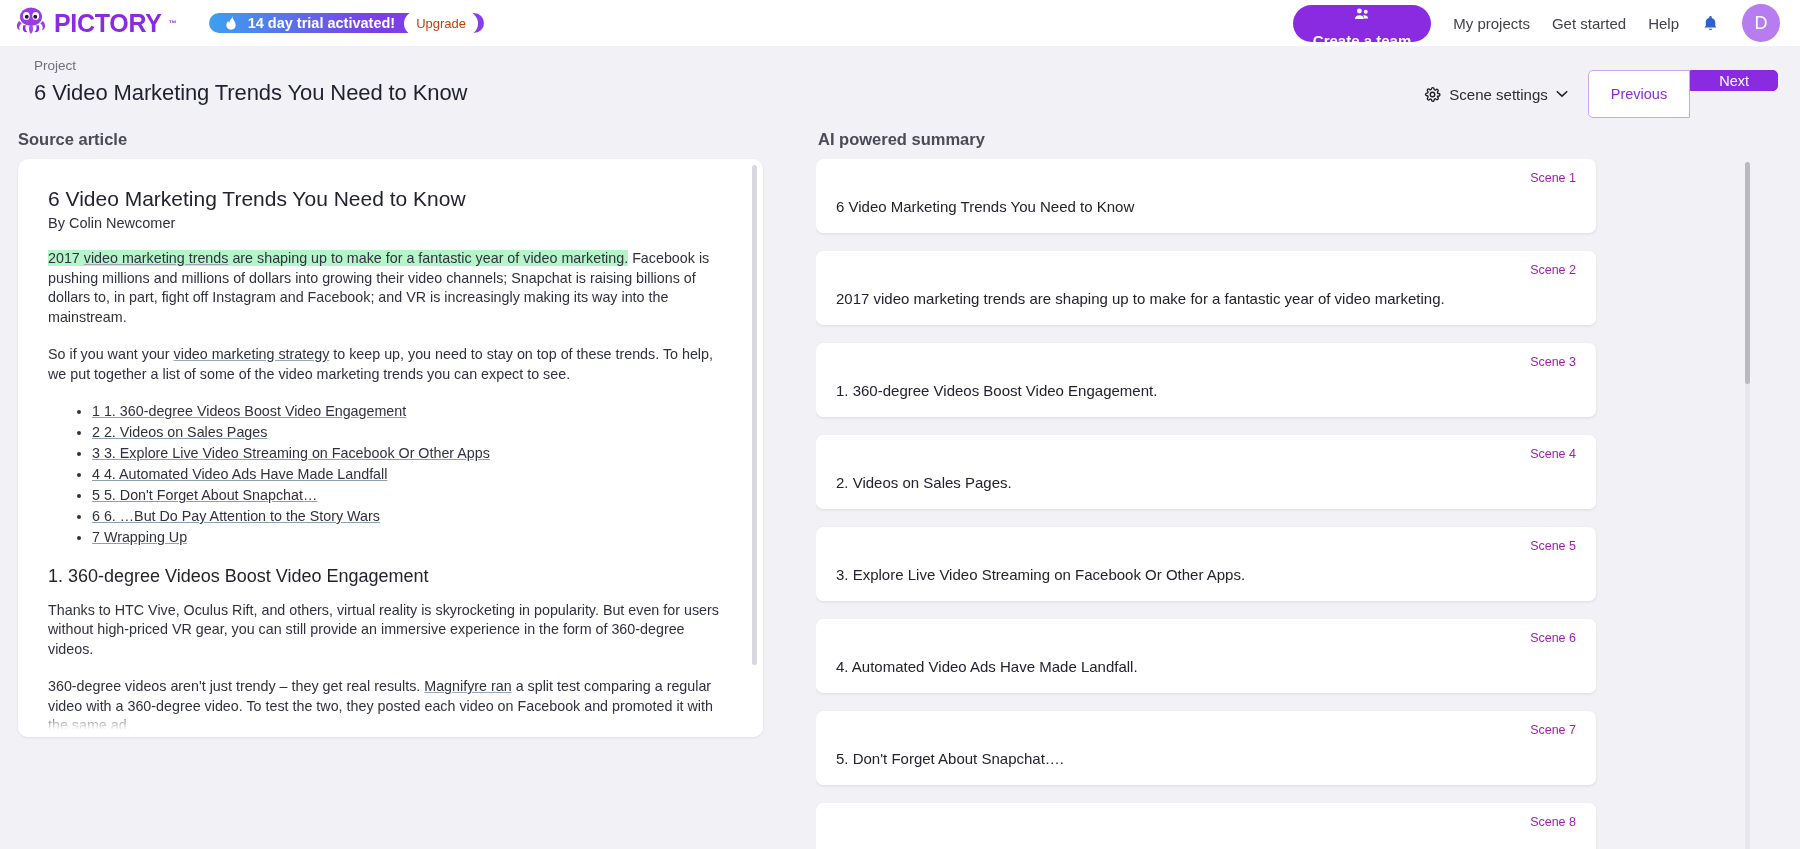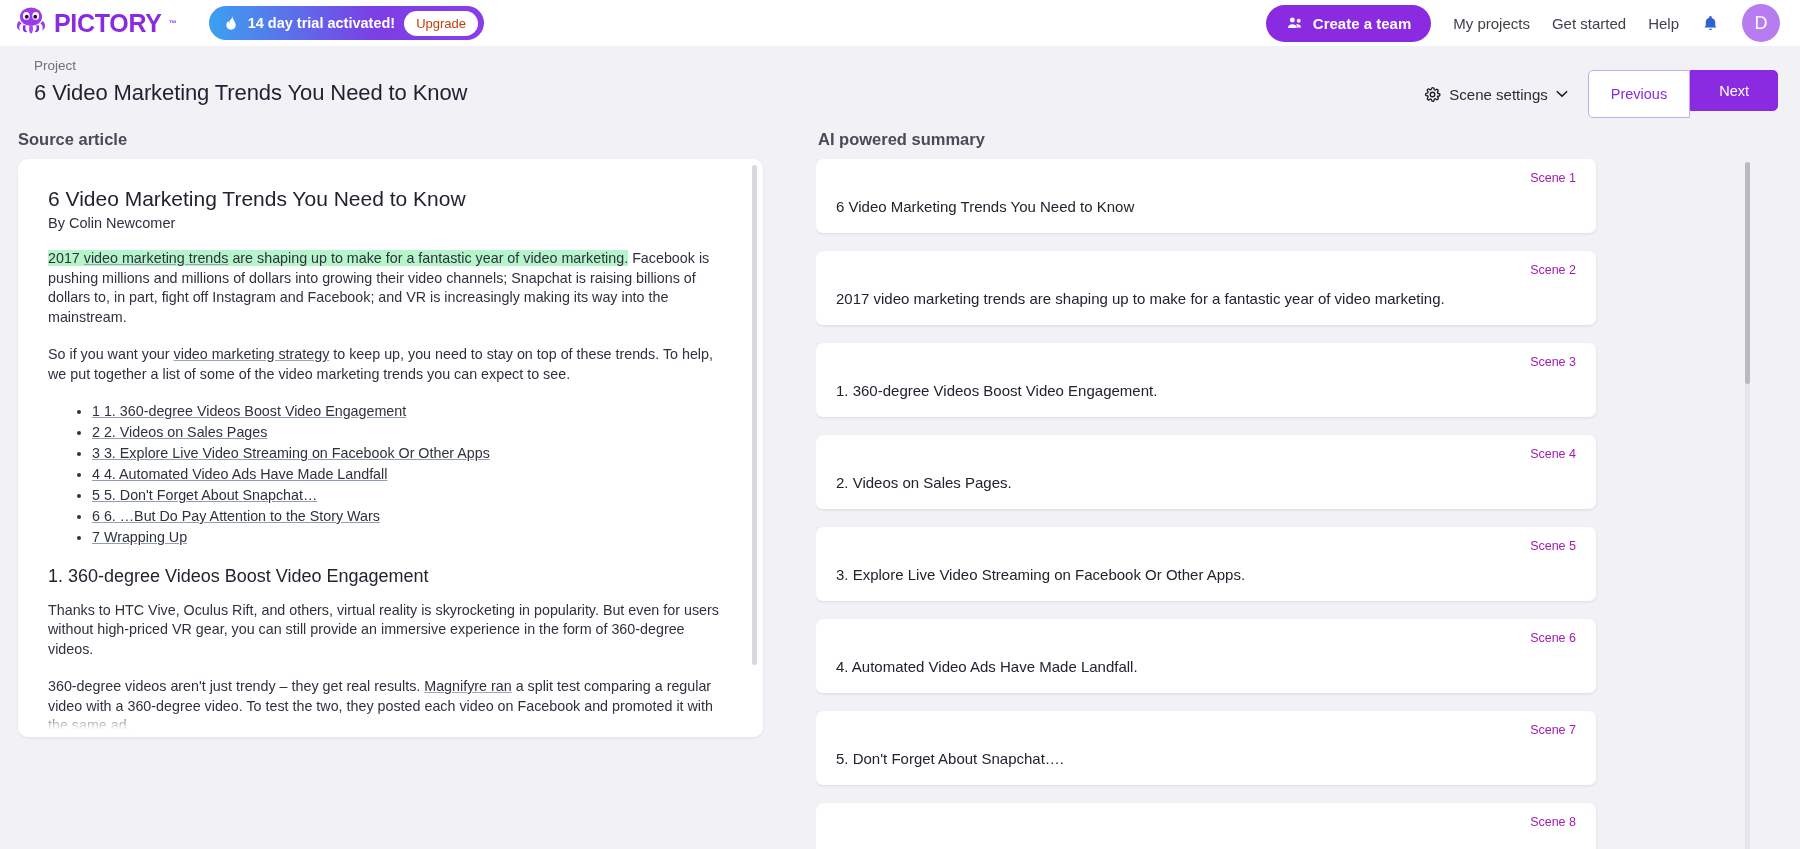--- a/index.html
+++ b/index.html
@@ -25,21 +25,21 @@
     font-size: 25px; font-weight: 700; letter-spacing: -0.3px;
     color: #8A2BE2; position: relative;
   }
   .logo-tm {
     font-size: 8px; vertical-align: super; font-weight: 700;
     color: #8A2BE2; margin-left: 1px;
   }
 
   .trial-pill {
     margin-left: 32px;
-    height: 34px;
+    height: 20px;
     border-radius: 17px;
     background: linear-gradient(90deg, #3CA0F0 0%, #7B3FE4 60%, #8B3CEC 100%);
     display: flex; align-items: center; gap: 9px;
     padding: 0 6px 0 14px;
     color: #fff;
   }
   .flame-icon { width: 16px; height: 16px; display: block; }
   .trial-text { font-size: 14.5px; font-weight: 600; white-space: nowrap; }
   .upgrade-btn {
     background: #fff; color: #c2410c;
@@ -52,20 +52,21 @@
     margin-left: auto;
     display: flex; align-items: center; gap: 22px;
   }
   .create-team-btn {
     background: #8A2BE2; color: #fff;
     border: none; border-radius: 19px;
     height: 37px; padding: 0 20px;
     display: flex; align-items: center; gap: 9px;
     font-size: 15px; font-weight: 600; cursor: pointer;
     font-family: inherit;
+    flex-direction: column;
   }
   .team-icon { width: 18px; height: 18px; display:block; }
   .nav-link {
     font-size: 15px; color: #41414a; text-decoration: none; cursor: pointer;
     white-space: nowrap;
   }
   .bell-icon { width: 19px; height: 21px; display:block; cursor: pointer; }
   .avatar {
     width: 38px; height: 38px; border-radius: 50%;
     background: #B77CF0; color: #fff;
@@ -100,21 +101,21 @@
     background: #fff; color: #8A2BE2;
     border: 1px solid #c9a6f2;
     border-radius: 5px 0 0 5px;
     height: 48px; padding: 0 22px;
     font-size: 14.5px; cursor: pointer; font-family: inherit;
   }
   .btn-next {
     background: #8A2BE2; color: #fff;
     border: 1px solid #8A2BE2;
     border-radius: 0 5px 5px 0;
-    height: 41px; padding: 0 28px;
+    height: 21px; padding: 0 28px;
     font-size: 14.5px; cursor: pointer; font-family: inherit;
   }
 
   
   .panels { display: flex; padding: 0 0 0 0; }
   .panel-left { width: 800px; padding-left: 18px; }
   .panel-right { flex: 1; padding-left: 16px; position: relative; }
 
   .panel-label {
     font-size: 16.5px; color: #4a4a58; font-weight: 600;

